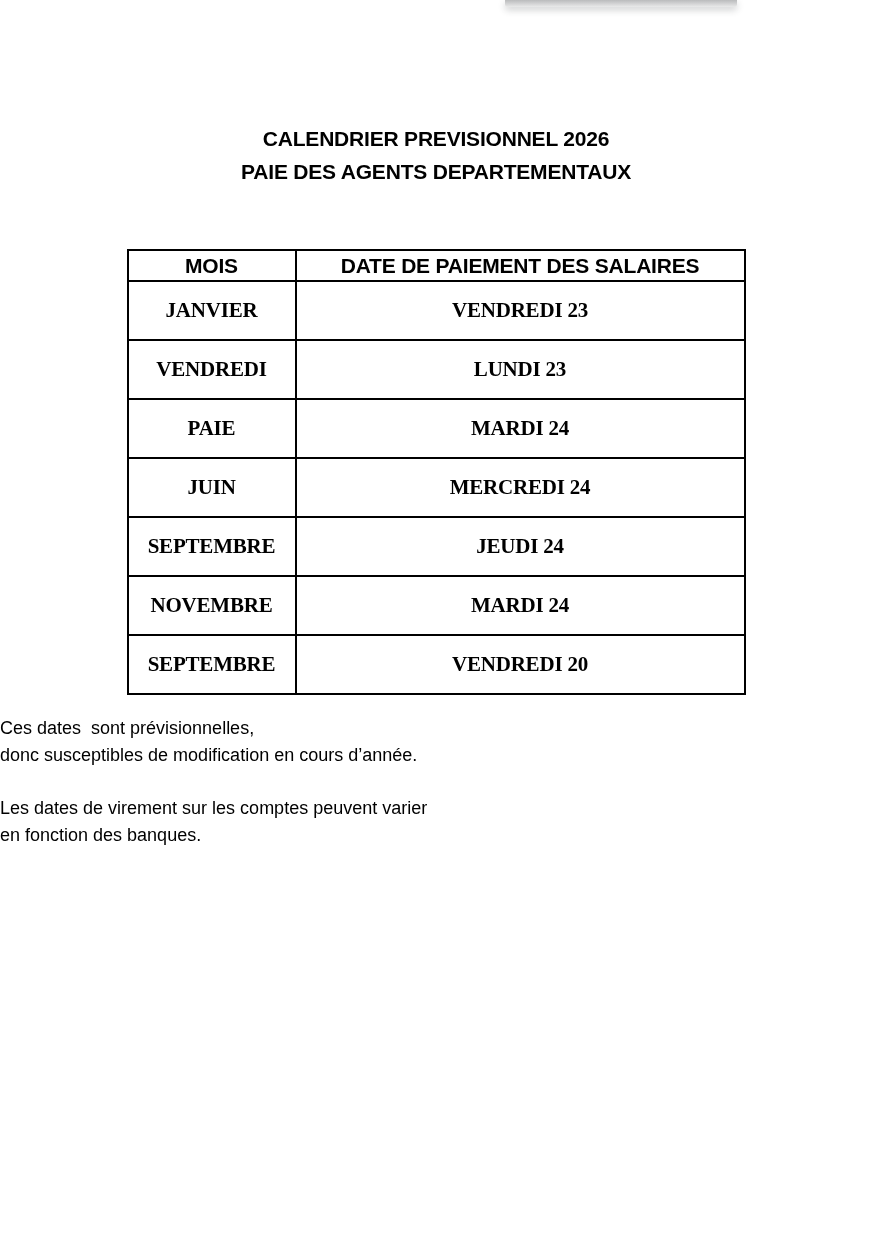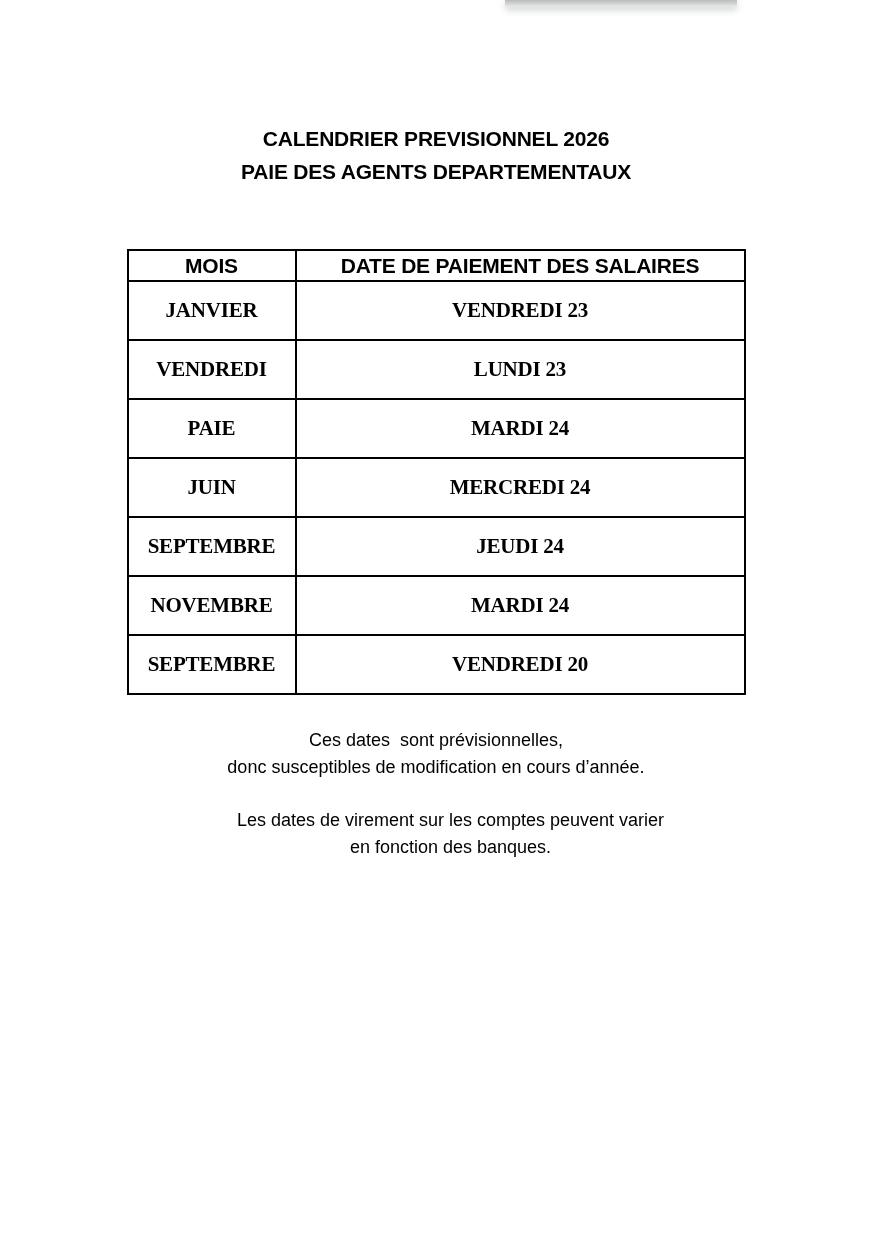--- a/index.html
+++ b/index.html
@@ -44,27 +44,26 @@
     font-weight: bold;
     font-size: 21px;
     letter-spacing: -0.2px;
     background: #ffffff;
   }
   .pay-table col.month-col { width: 168px; }
   .pay-table col.date-col  { width: 449px; }
   .pay-table th { height: 31px; }
   .pay-table td { height: 59px; font-family: Liberation Serif, serif; }
   .notes {
-    margin-top: 32px;
-    text-align: center;
+    margin-top: 20px;
     font-size: 18px;
     line-height: 27px;
   }
   .notes .para { white-space: pre-wrap; }
-  .notes .para + .para { margin-top: 26px; padding-left: 29px; }
+  .notes .para + .para { margin-top: 26px; }
 </style>
 </head>
 <body>
 
 <div class="page">
 
   <div class="top-bar"></div>
 
   <div class="title-block">
     <div>CALENDRIER PREVISIONNEL 2026</div>

